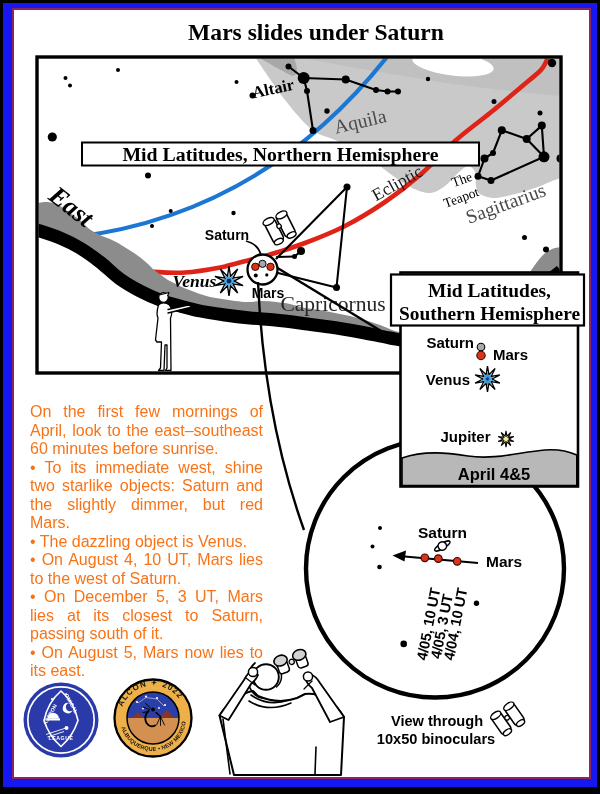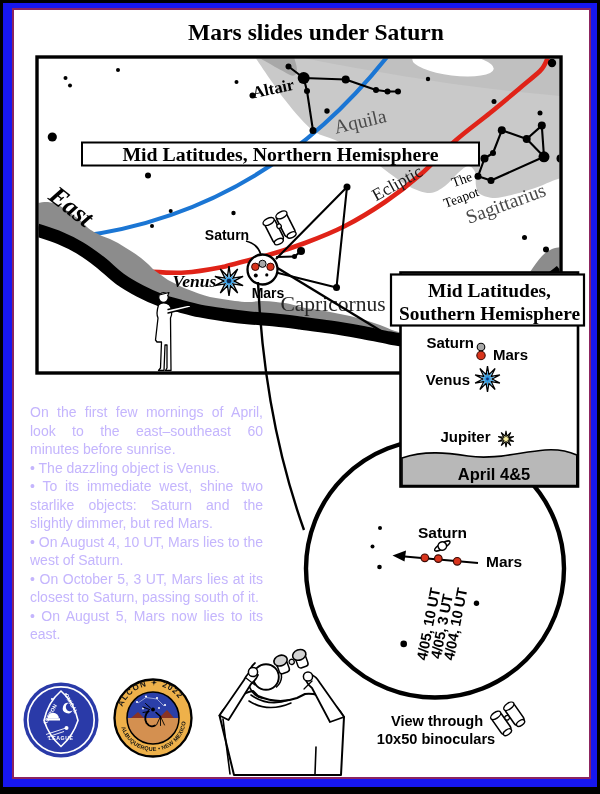--- a/index.html
+++ b/index.html
@@ -1,21 +1,21 @@
 <!DOCTYPE html>
 <html><head><meta charset="utf-8">
 <style>
 html,body{margin:0;padding:0;}
 body{width:600px;height:794px;overflow:hidden;background:#000;}
 #page{position:relative;width:600px;height:794px;background:#000;font-family:"Liberation Sans",sans-serif;}
 .abs{position:absolute;}
 #blue{left:3px;top:3px;width:594px;height:784px;background:#1717ef;}
 #white{left:12px;top:8px;width:575px;height:767px;background:#fff;border:2px solid #8c2460;}
 #title{left:16px;top:19px;width:600px;text-align:center;font-family:"Liberation Serif",serif;font-weight:bold;font-size:23.6px;color:#000;}
-#para{left:30px;top:403px;width:233px;font-size:14px;line-height:18.5px;color:#c4b5fd;text-align:justify;}
+#para{left:30px;top:403px;width:233px;font-size:16px;line-height:18.5px;color:#f97316;text-align:justify;}
 #para p{margin:0;}
 </style></head>
 <body>
 <div id="page">
 <div id="blue" class="abs"></div>
 <div id="white" class="abs"></div>
 <div id="title" class="abs">Mars slides under Saturn</div>
 <svg class="abs" style="left:0;top:0" width="600" height="794" viewBox="0 0 600 794">
 <defs>
 <clipPath id="mapclip">
@@ -286,18 +286,18 @@
 <ellipse cx="-8" cy="-10" rx="5.8" ry="3" stroke-width="1.4"></ellipse>
 <ellipse cx="8" cy="-10" rx="5.8" ry="3" stroke-width="1.4"></ellipse>
 <ellipse cx="-8" cy="10.5" rx="4.6" ry="2.5" stroke-width="1.4"></ellipse>
 <ellipse cx="8" cy="10.5" rx="4.6" ry="2.5" stroke-width="1.4"></ellipse>
 <circle cx="0" cy="-1.5" r="2.3" stroke-width="1.3"></circle>
 </g>
 
 </svg>
 <div id="para" class="abs">
 <p>On the first few mornings of April, look to the east–southeast 60 minutes before sunrise.</p>
+<p>• To its immediate west, shine two starlike objects: Saturn and the slightly dimmer, but red Mars.</p>
 <p>• The dazzling object is Venus.</p>
-<p>• To its immediate west, shine two starlike objects: Saturn and the slightly dimmer, but red Mars.</p>
 <p>• On August 4, 10 UT, Mars lies to the west of Saturn.</p>
-<p>• On October 5, 3 UT, Mars lies at its closest to Saturn, passing south of it.</p>
+<p>• On December 5, 3 UT, Mars lies at its closest to Saturn, passing south of it.</p>
 <p>• On August 5, Mars now lies to its east.</p>
 </div>
 </div>
 </body></html>

